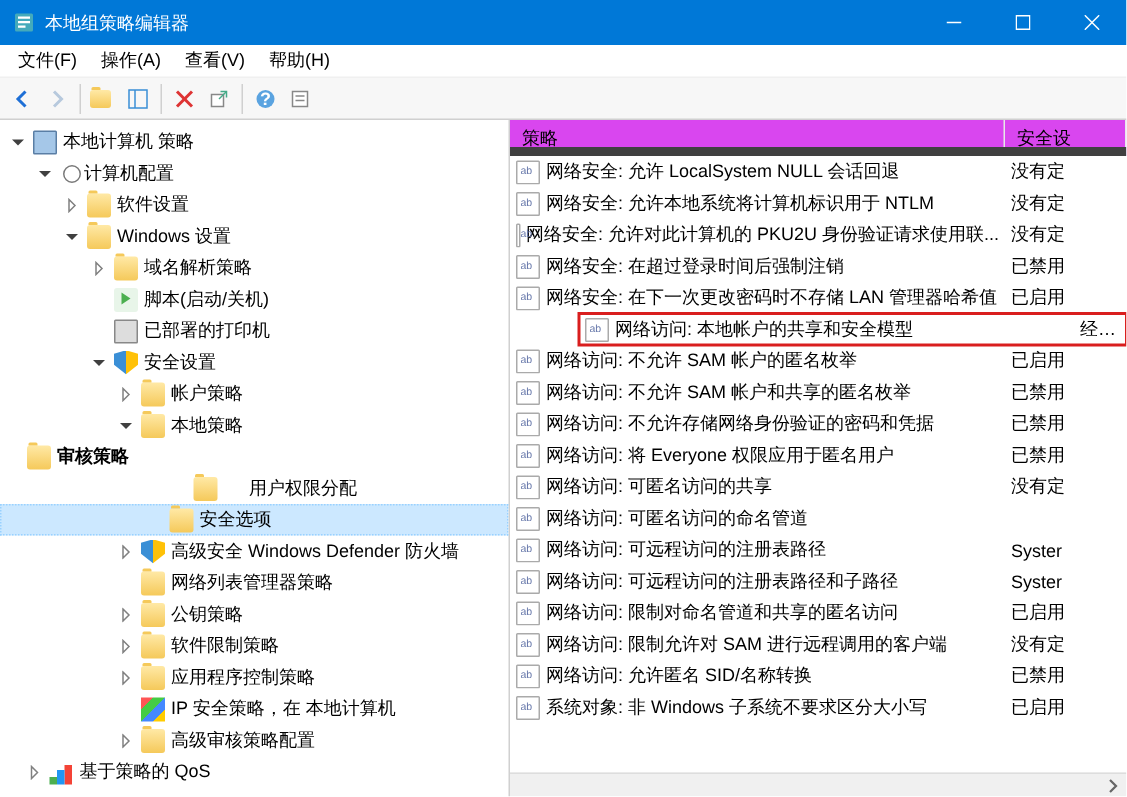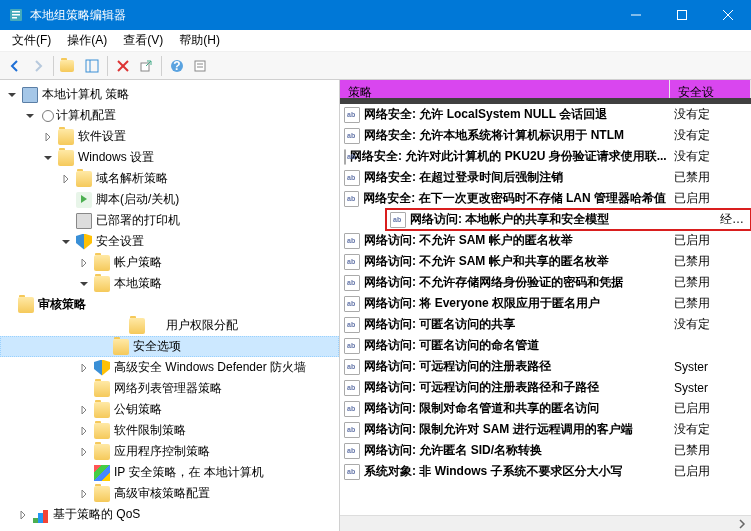--- a/index.html
+++ b/index.html
@@ -37,21 +37,21 @@
 .win { background: linear-gradient(135deg,#f55 25%,#4c4 25% 50%,#48f 50% 75%,#fc0 75%); }
 
 .list-header { display: flex; height: 24px; border-bottom: 6px solid #404040; background: #d946ef; position: sticky; top: 0; }
 .list-header .col { padding: 4px 8px; border-right: 1px solid #e8e8e8; }
 .col-policy { flex: 0 0 330px; }
 .col-setting { flex: 1; }
 
 .list-row { display: flex; height: 21px; align-items: center; }
 .list-row.highlighted { outline: 2px solid #d91e1e; outline-offset: -1px; background: #fff; margin-left: 46px; }
 .list-row .cell { padding: 0 4px; white-space: nowrap; overflow: hidden; text-overflow: ellipsis; }
-.list-row .cell.policy { flex: 0 0 330px; display: flex; align-items: center; font-weight: bold; }
+.list-row .cell.policy { flex: 0 0 330px; display: flex; align-items: center; }
 .list-row .cell.setting { flex: 1; }
 .pol-icon { width: 16px; height: 16px; margin-right: 4px; display: inline-block; background: #fff; border: 1px solid #aaa; position: relative; border-radius: 1px; }
 .pol-icon::after { content: "ab"; font-size: 7px; color: #67a; position: absolute; left: 2px; top: 3px; }
 
 .scrollbar-h { position: absolute; bottom: 0; left: 0; right: 0; height: 16px; background: #f0f0f0; border-top: 1px solid #ddd; display: flex; align-items: center; justify-content: flex-end; padding: 0 4px; }
 .list-body { overflow-y: auto; height: calc(100% - 24px - 16px); }
 
 svg { display: block; }
 </style>
 </head>

